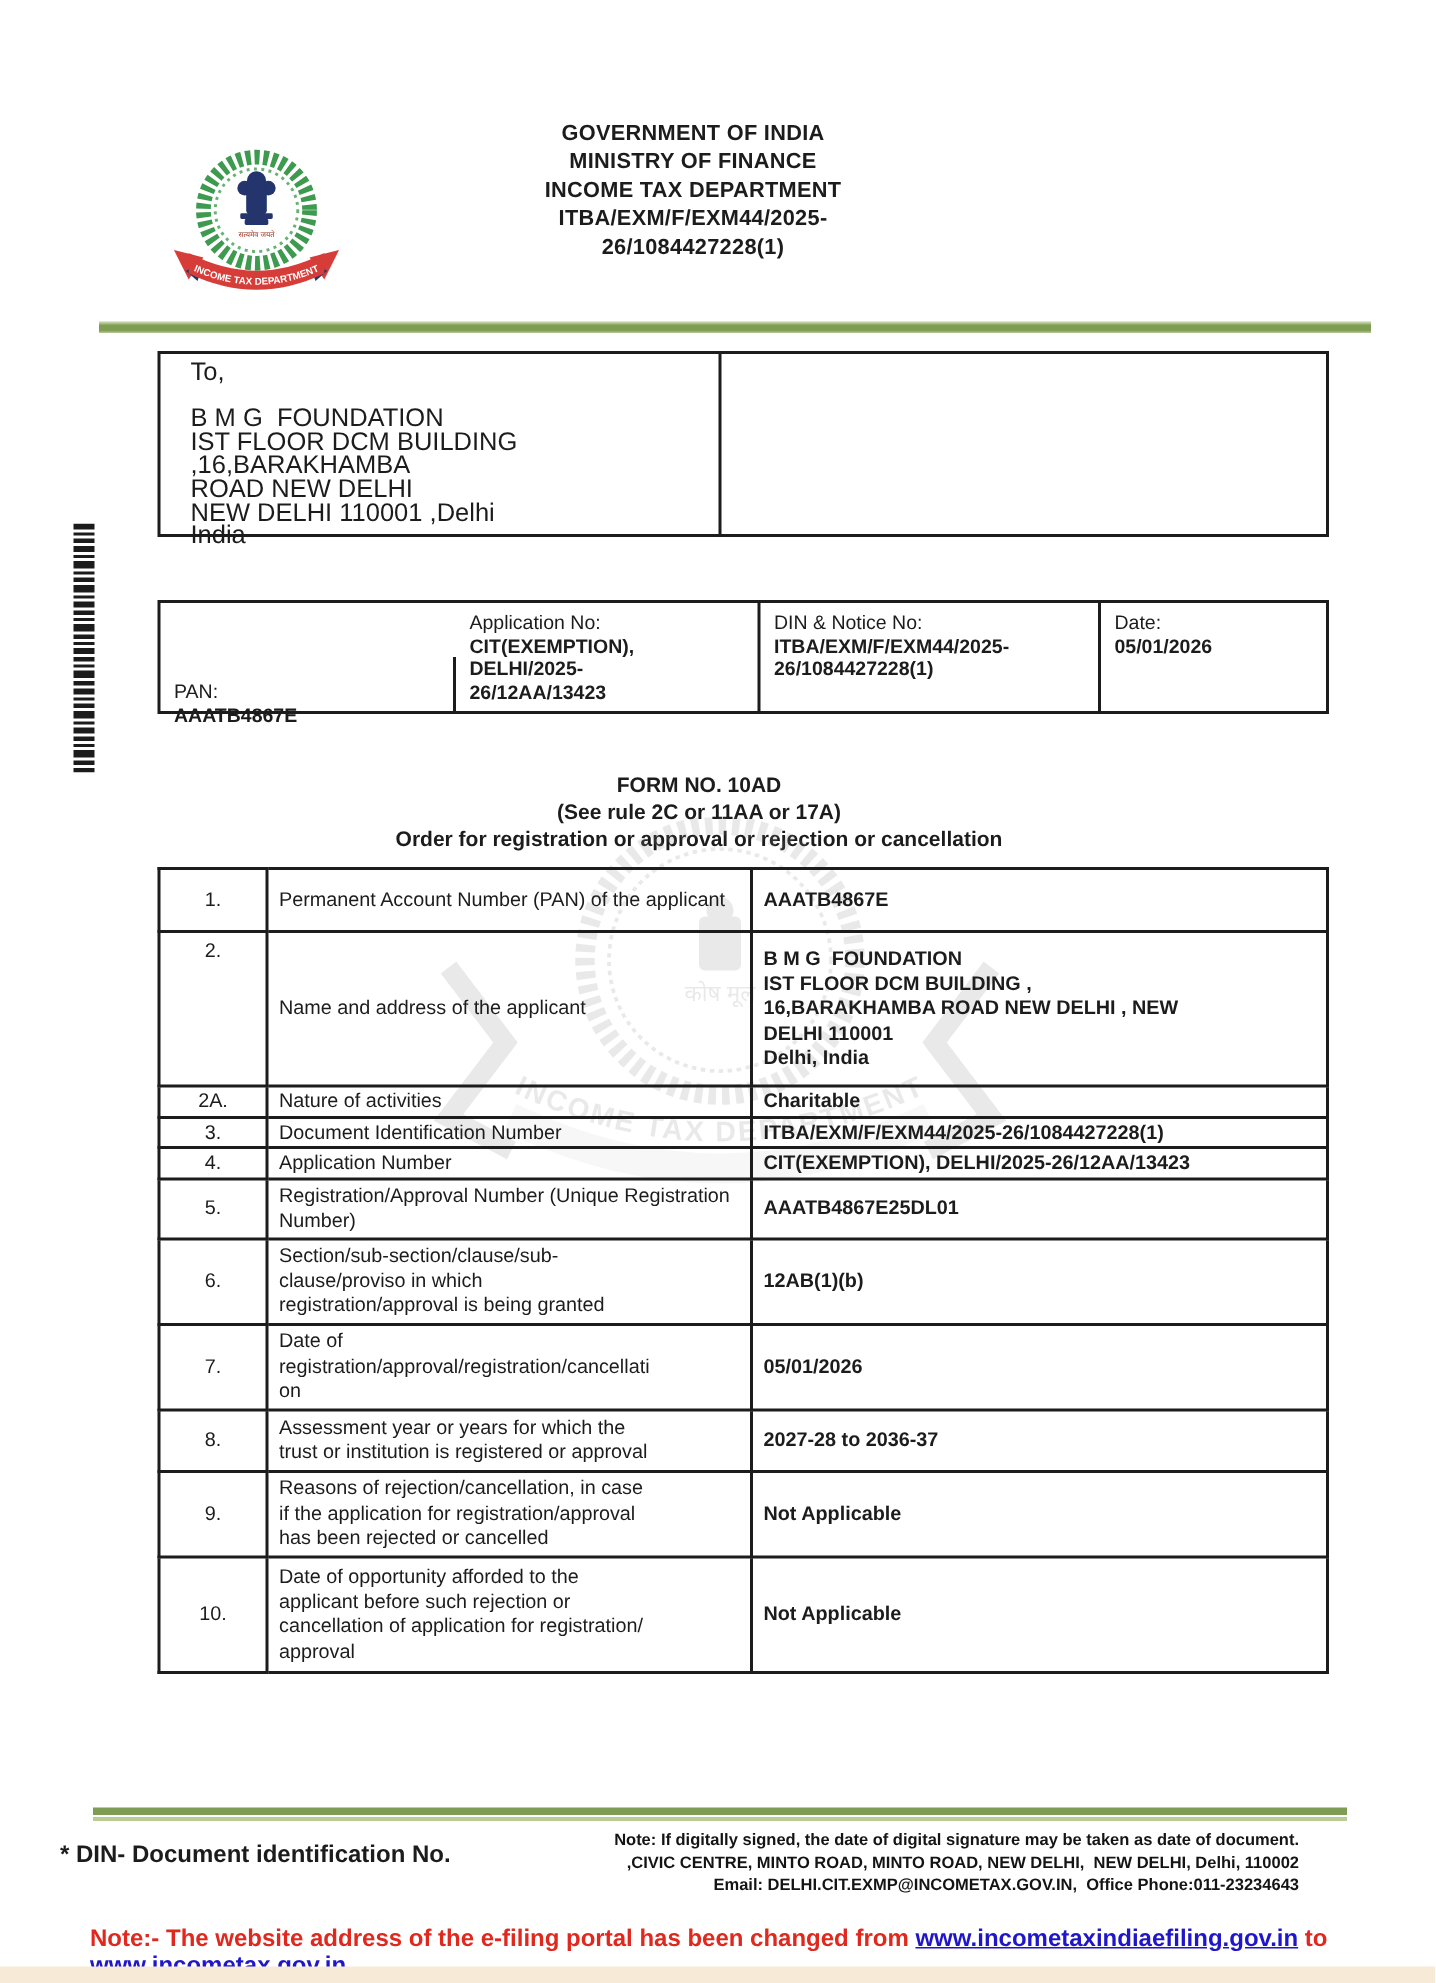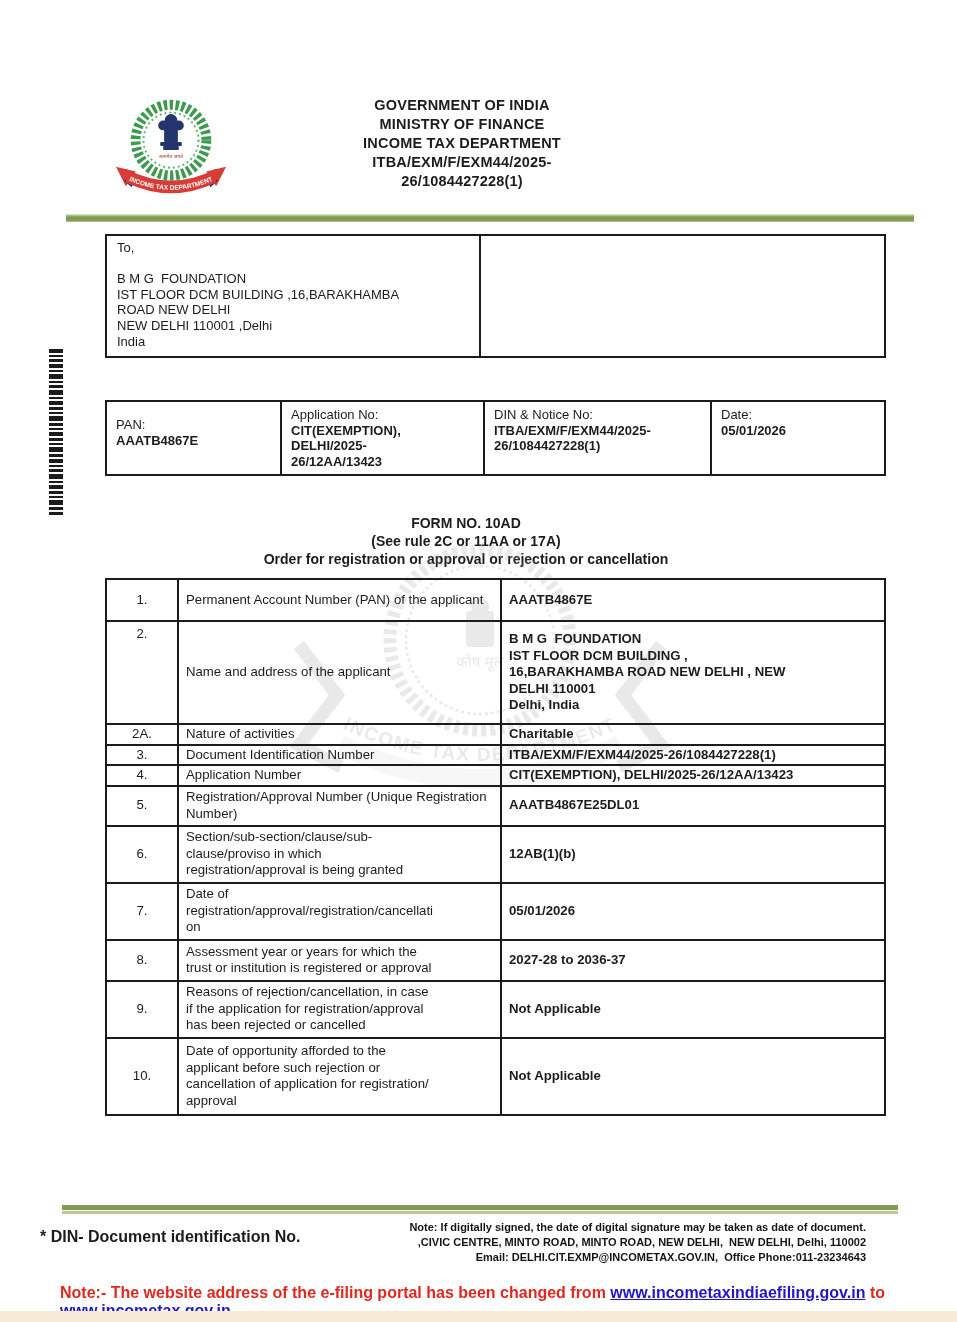--- a/index.html
+++ b/index.html
@@ -5,52 +5,52 @@
   html,body { margin:0; padding:0; }
   body {
     width:957px; height:1322px; background:#ffffff; position:relative;
     font-family:"Liberation Sans", sans-serif; color:#1c1c1c; overflow:hidden;
   }
   .page { position:absolute; inset:0; overflow:hidden; }
 
   
   .logo { position:absolute; left:112px; top:92px; width:118px; height:114px; }
   .hdr-text {
-    position:absolute; left:262px; top:96px; width:400px; text-align:center;
+    position:absolute; left:262px; top:80px; width:400px; text-align:center;
     font-weight:bold; font-size:14.5px; line-height:19px; letter-spacing:.2px;
   }
   .bar-top {
     position:absolute; left:66px; top:214px; width:848px; height:8px;
     background:linear-gradient(to bottom,#e8efdb 0%,#a9c080 20%,#7e9c53 38%,#7e9c53 78%,#b9cc98 100%);
   }
 
   
   .recipient-box {
     position:absolute; left:105px; top:234px; width:781px; height:124px;
     border:2px solid #1c1c1c; box-sizing:border-box;
   }
   .recipient-divider { position:absolute; left:372px; top:0; bottom:0; width:2px; background:#1c1c1c; }
   .recipient-text {
-    position:absolute; left:10px; top:4px; width:350px;
-    font-size:13px; line-height:15.6px; white-space:pre-wrap;
+    position:absolute; left:20px; top:4px; width:350px;
+    font-size:17px; line-height:15.6px; white-space:pre-wrap;
   }
 
   
   .barcode { position:absolute; left:47px; top:349px; width:18px; height:166px; }
 
   
   .pan-table {
     position:absolute; left:105px; top:400px; width:781px; height:76px;
     border:2px solid #1c1c1c; box-sizing:border-box; display:flex;
   }
   .pan-cell {
     box-sizing:border-box; border-right:2px solid #1c1c1c;
     padding:5px 6px 0 9px; font-size:13px; line-height:15.5px;
   }
-  .pan-cell.c1 { width:175px; padding-top:15px; }
+  .pan-cell.c1 { width:197px; padding-top:15px;margin-top:36px; }
   .pan-cell.c2 { width:203px; }
   .pan-cell.c3 { width:227px; }
   .pan-cell.c4 { flex:1; border-right:none; }
   .pan-value { font-weight:bold; white-space:pre-wrap; }
 
   
   .form-title {
     position:absolute; left:66px; top:502px; width:800px; text-align:center;
     font-weight:bold; font-size:14px; line-height:18px;margin-top:12px;
   }

